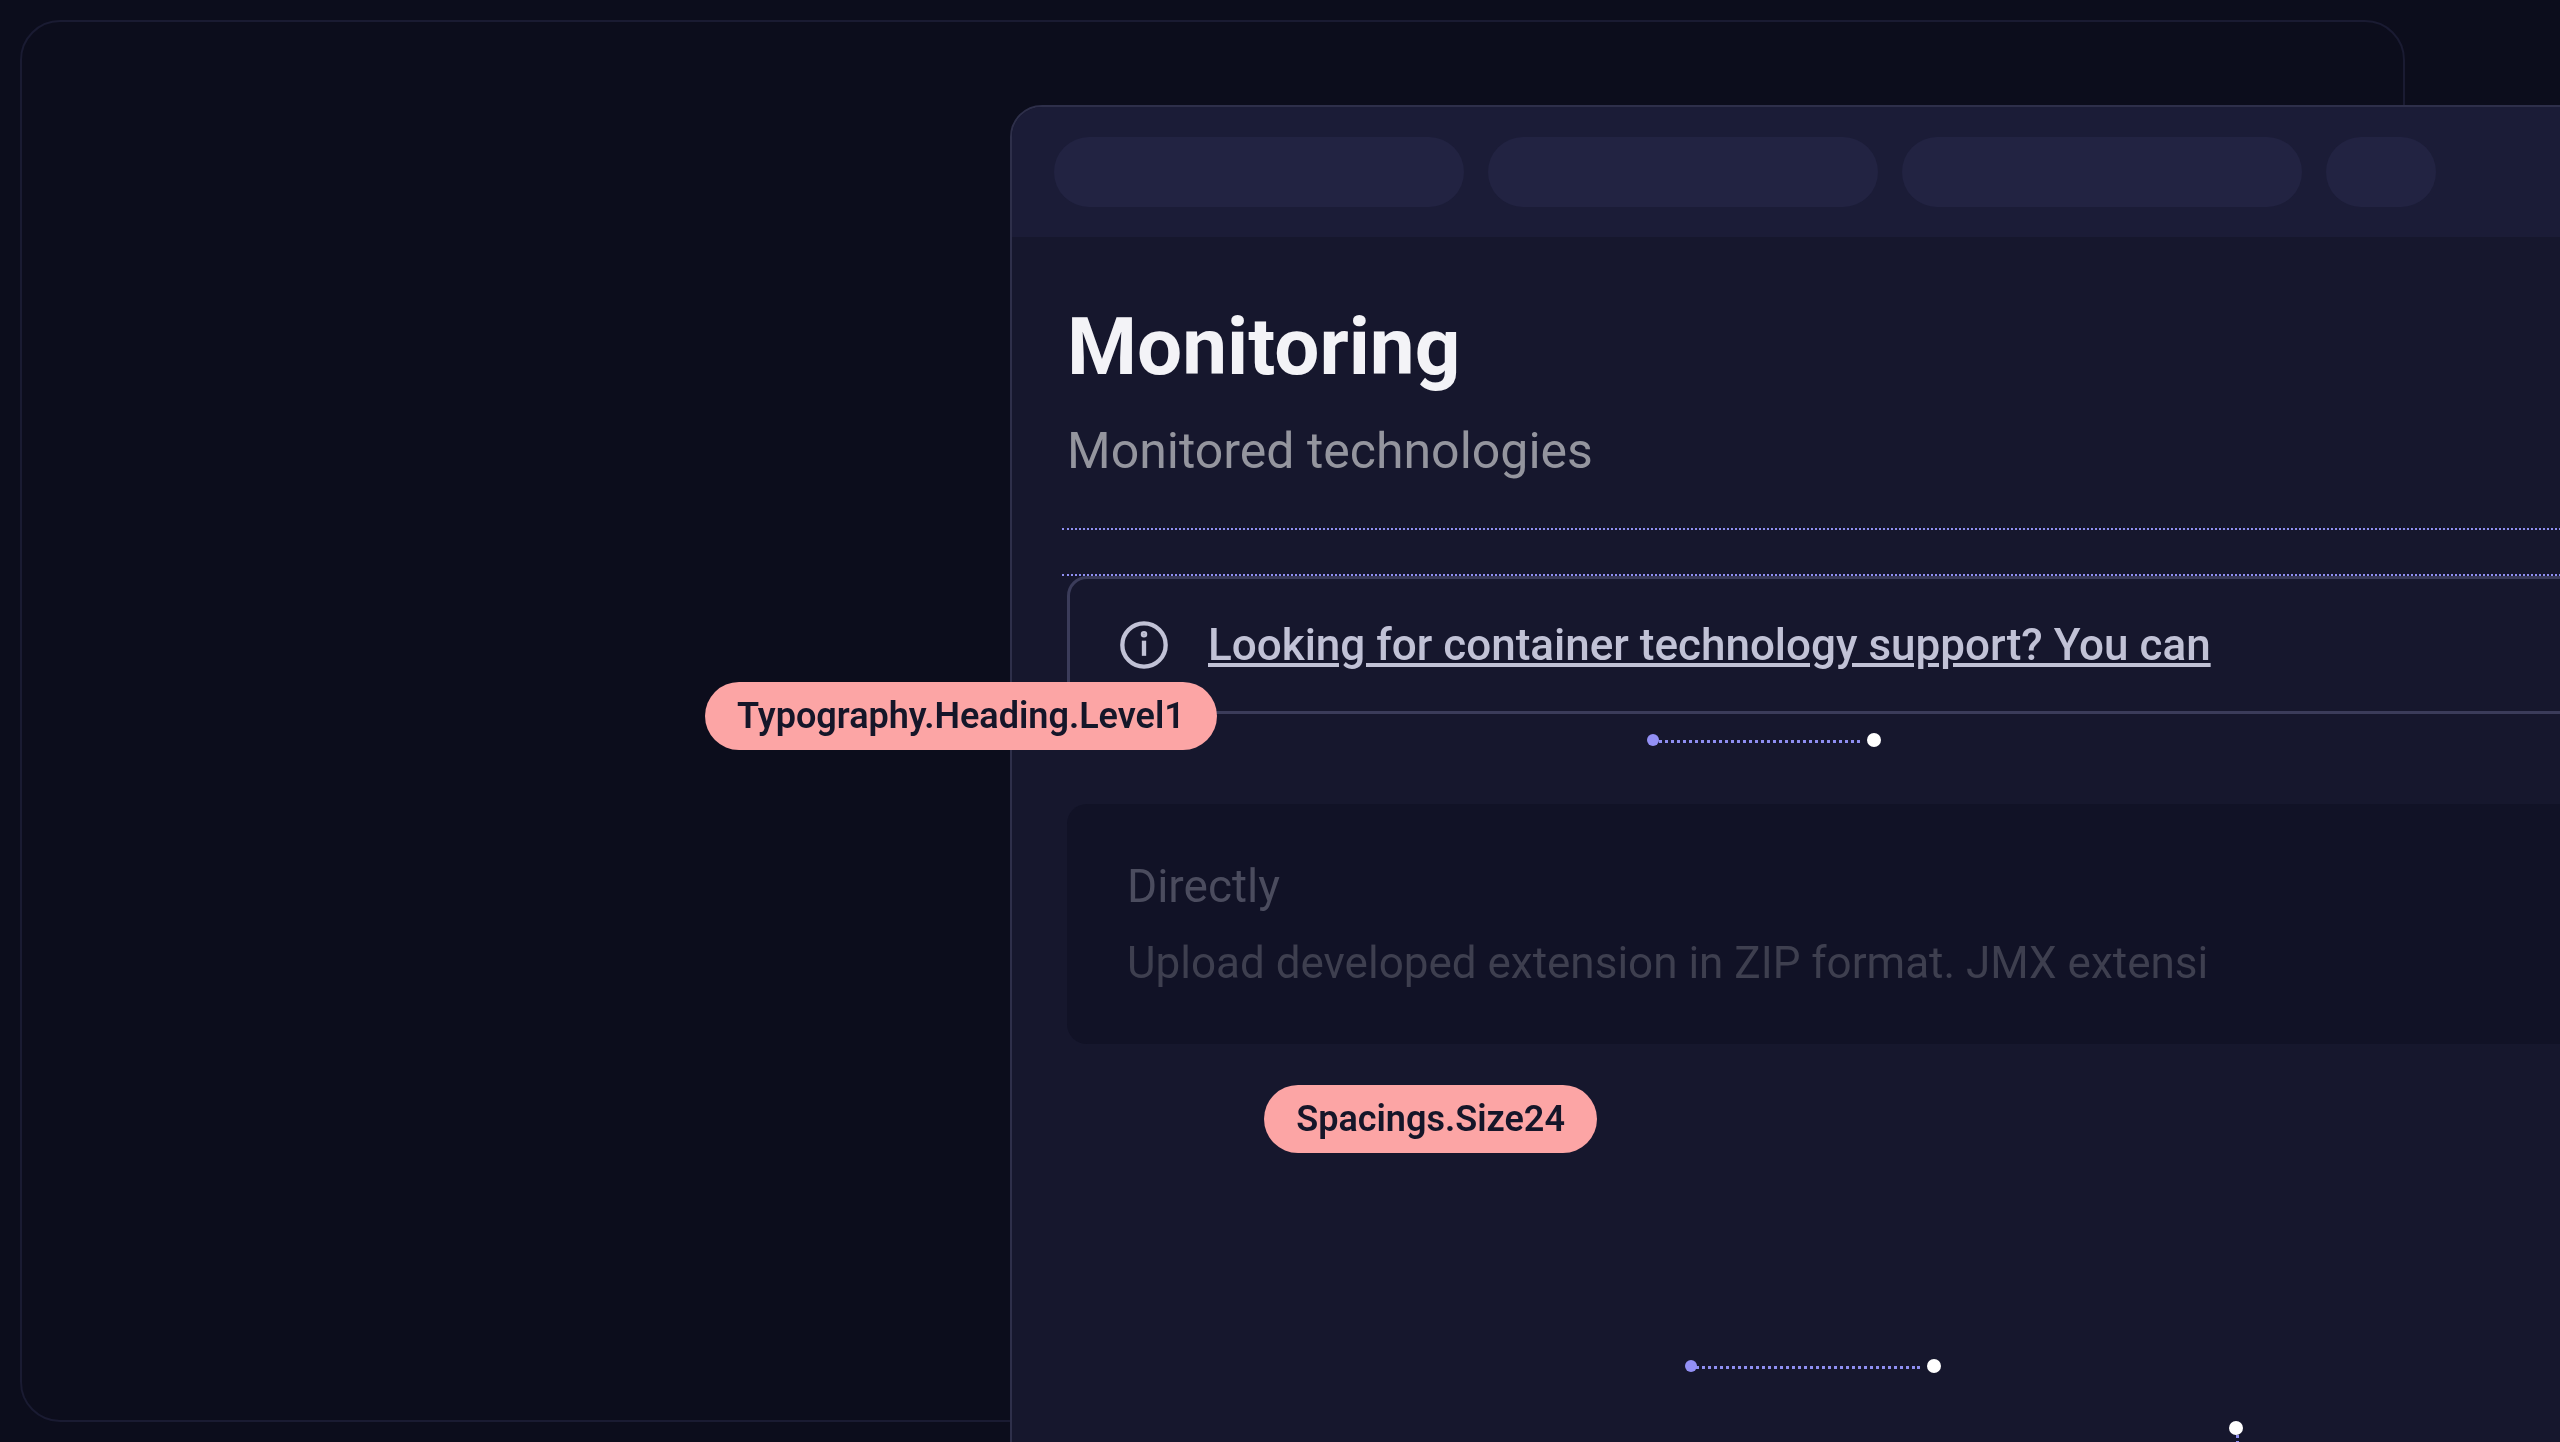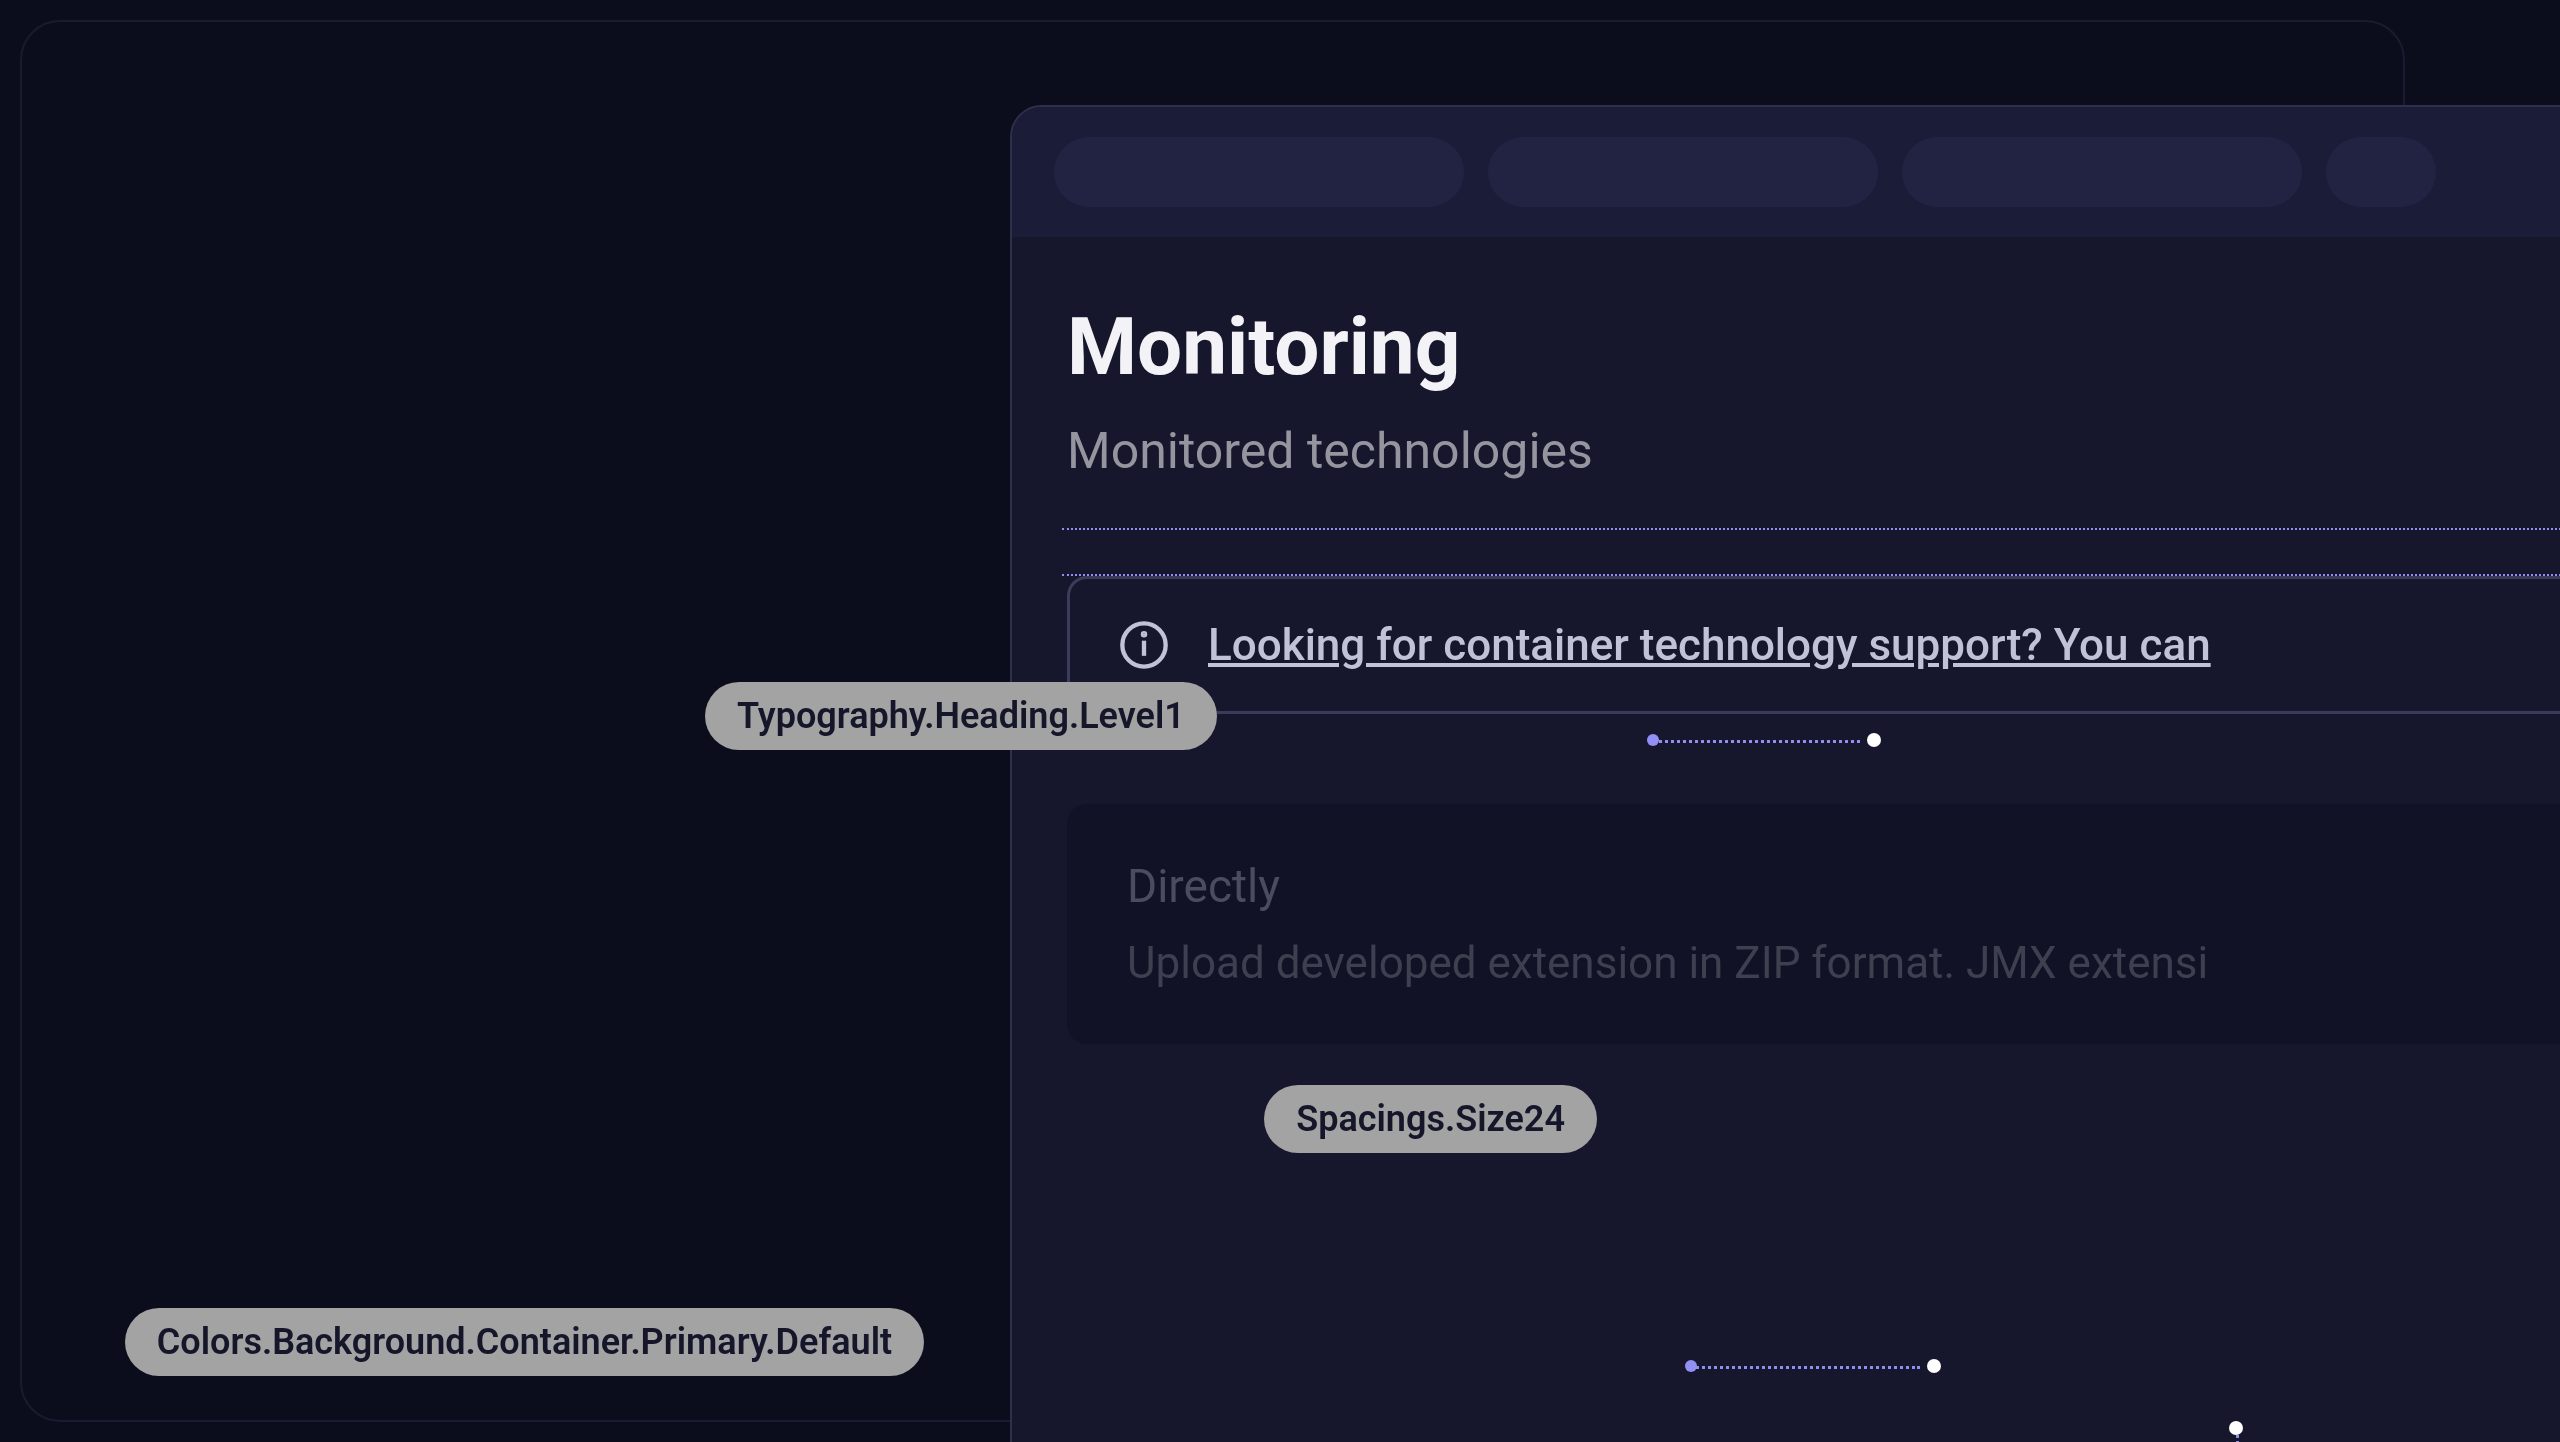--- a/index.html
+++ b/index.html
@@ -131,21 +131,21 @@
     
     .secondary-desc {
       color: #3e3f4f;
       font-size: 44px;
       font-weight: 400;
       white-space: nowrap;
     }
     
     .token-label {
       position: absolute;
-      background: #a3a3a3;
+      background: #fca5a5;
       color: #151629;
       font-size: 36px;
       font-weight: 600;
       padding: 13px 32px;
       border-radius: 34px;
       white-space: nowrap;
     }
     
     .connector-h {
       position: absolute;
@@ -226,21 +226,20 @@
     </div>
   </div>
 
   <div class="token-label" style="top: 682.198px; left: 705.055px;">Typography.Heading.Level1</div>
   <div class="connector-h" style="top: 740.22px; left: 1652.75px; width: 207.473px;"></div>
   <div class="connector-dot" style="top: 740.22px; left: 1874.29px;"></div>
   <div class="connector-dot-purple" style="top: 740.22px; left: 1652.75px;"></div>
 
   <div class="token-label" style="top: 1084.84px; left: 1264.18px;">Spacings.Size24</div>
 
-  <div class="token-label" style="top: 1308.13px; left: 124.835px;">Colors.Background.Container.Primary.Default</div>
   <div class="connector-h" style="top: 1366.15px; left: 1691.43px; width: 228.571px;"></div>
   <div class="connector-dot" style="top: 1366.15px; left: 1934.07px;"></div>
   <div class="connector-dot-purple" style="top: 1366.15px; left: 1691.43px;"></div>
 
   <div class="connector-v" style="top: 1427.69px; left: 2236.48px; height: 402.637px;"></div>
   <div class="connector-dot" style="top: 1427.69px; left: 2236.48px;"></div>
 
 </div>
 
 </body></html>

